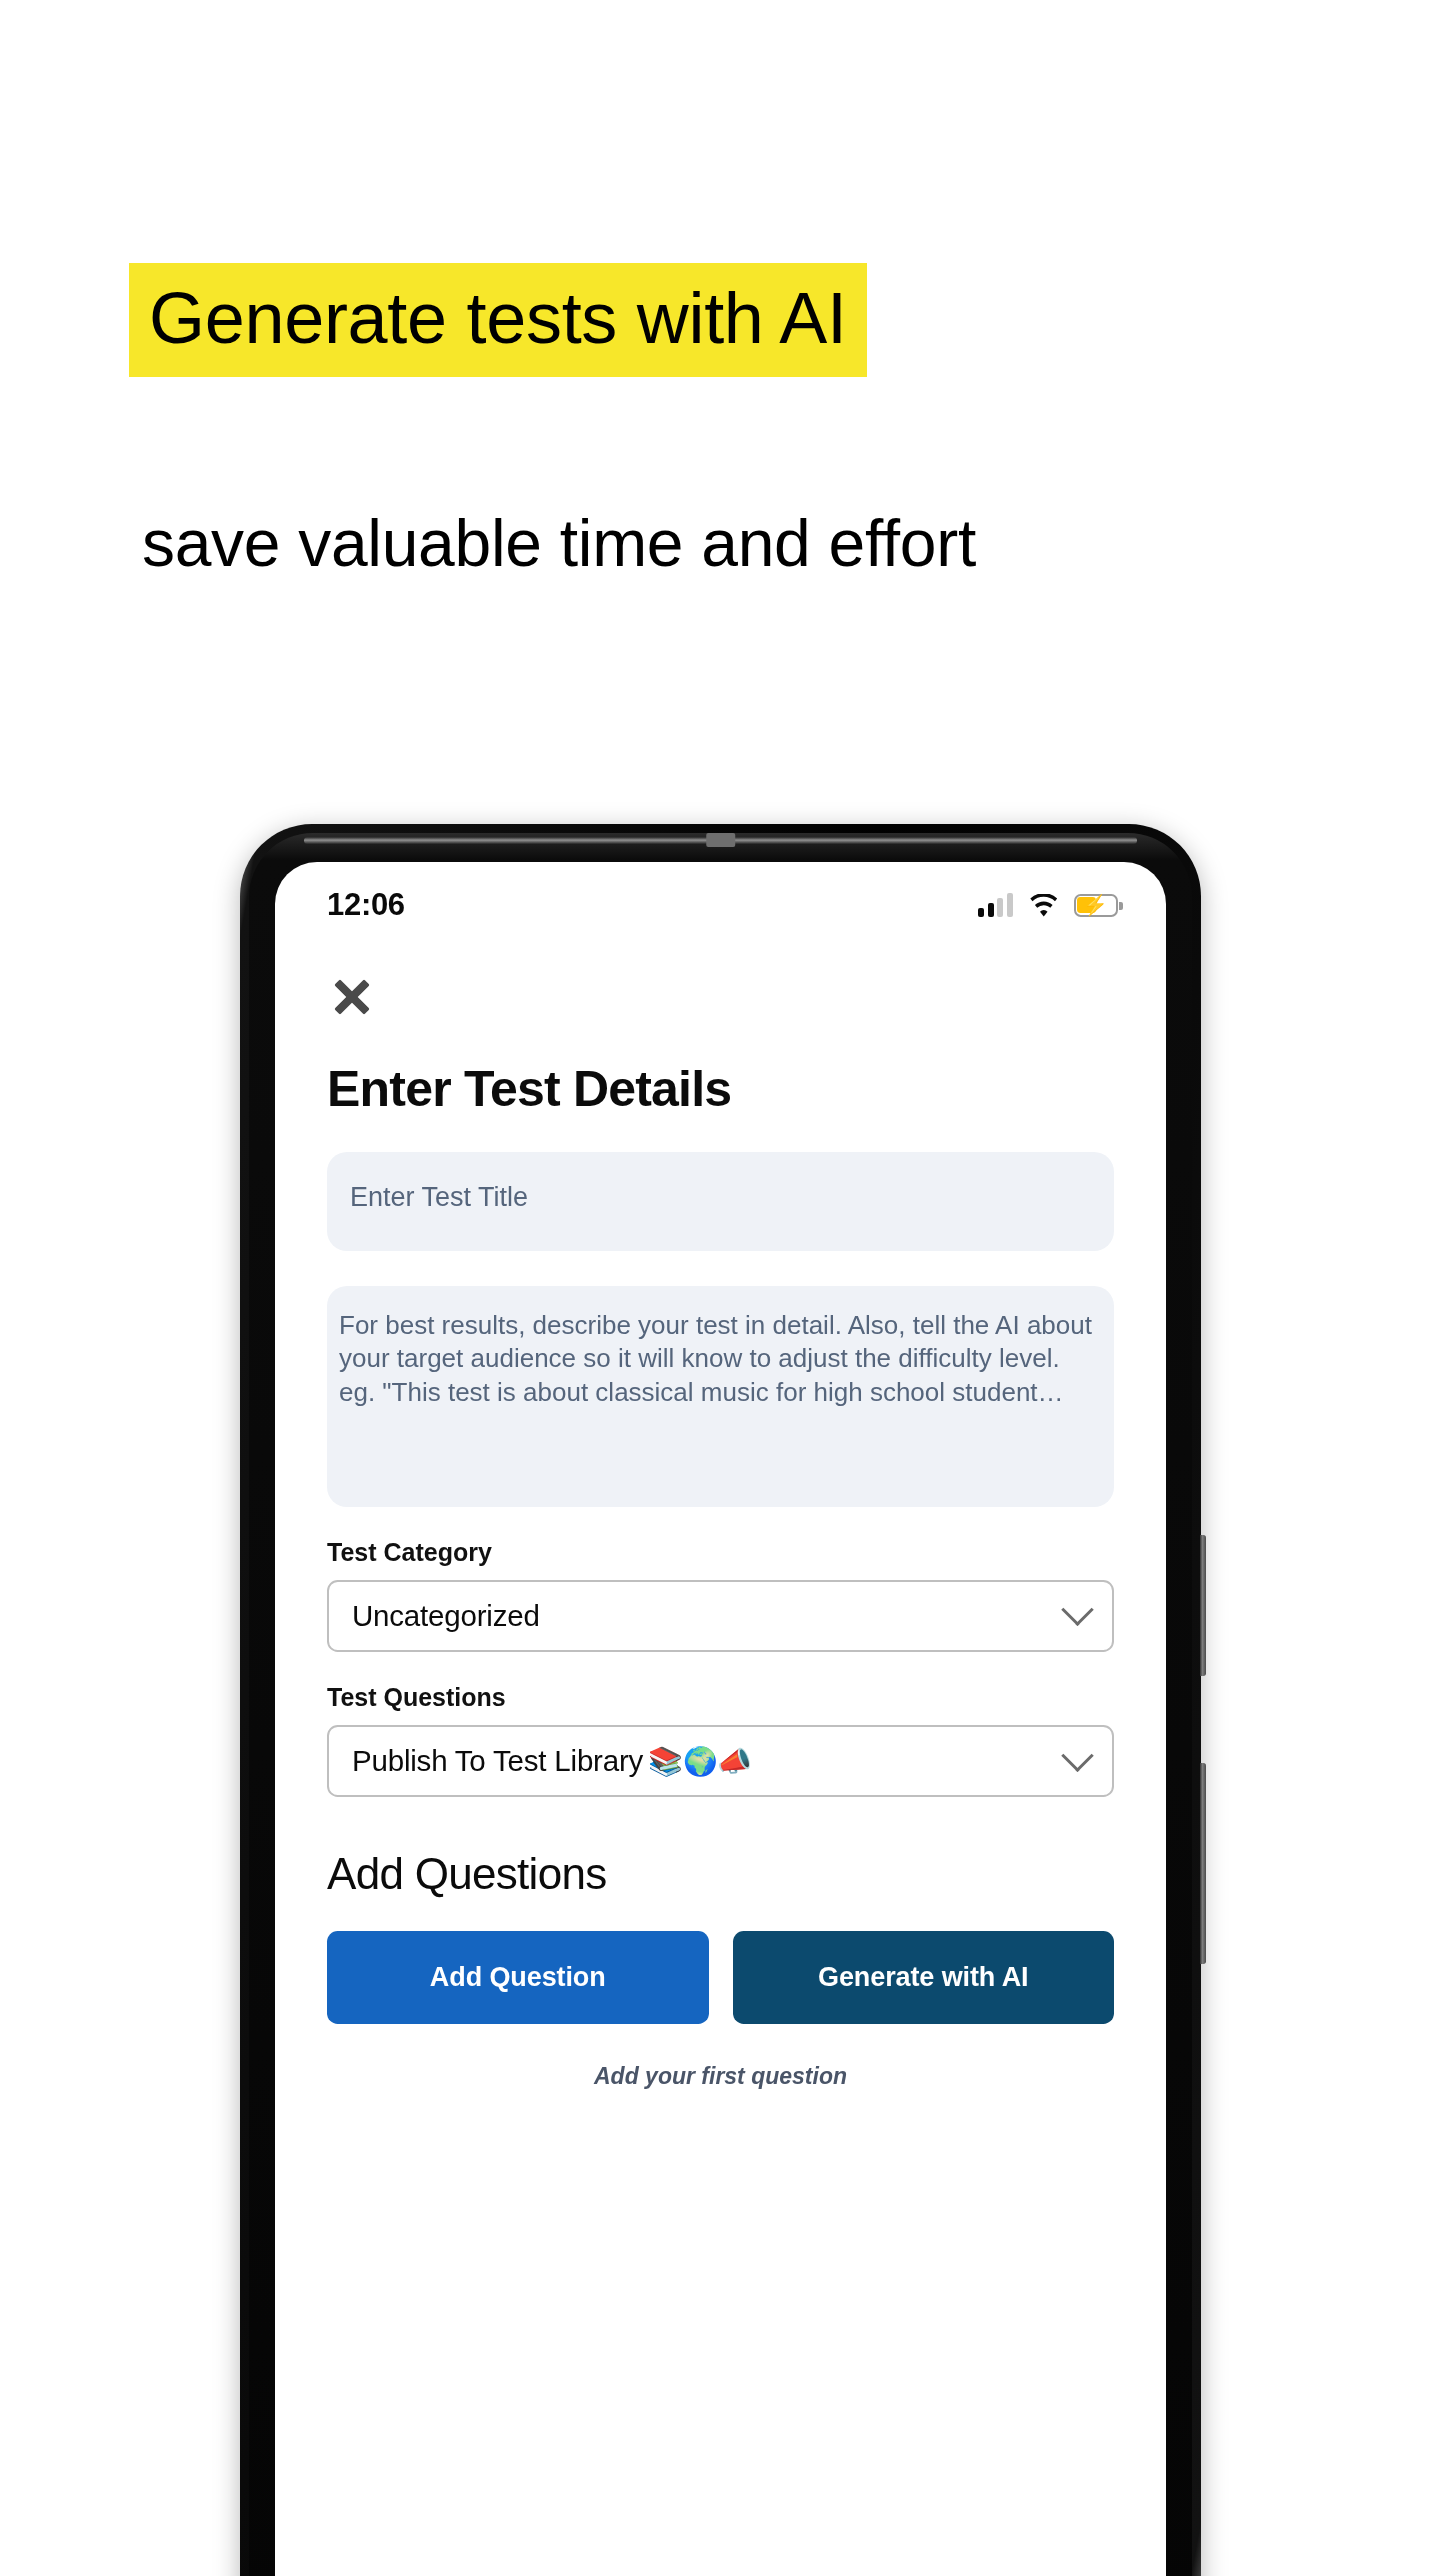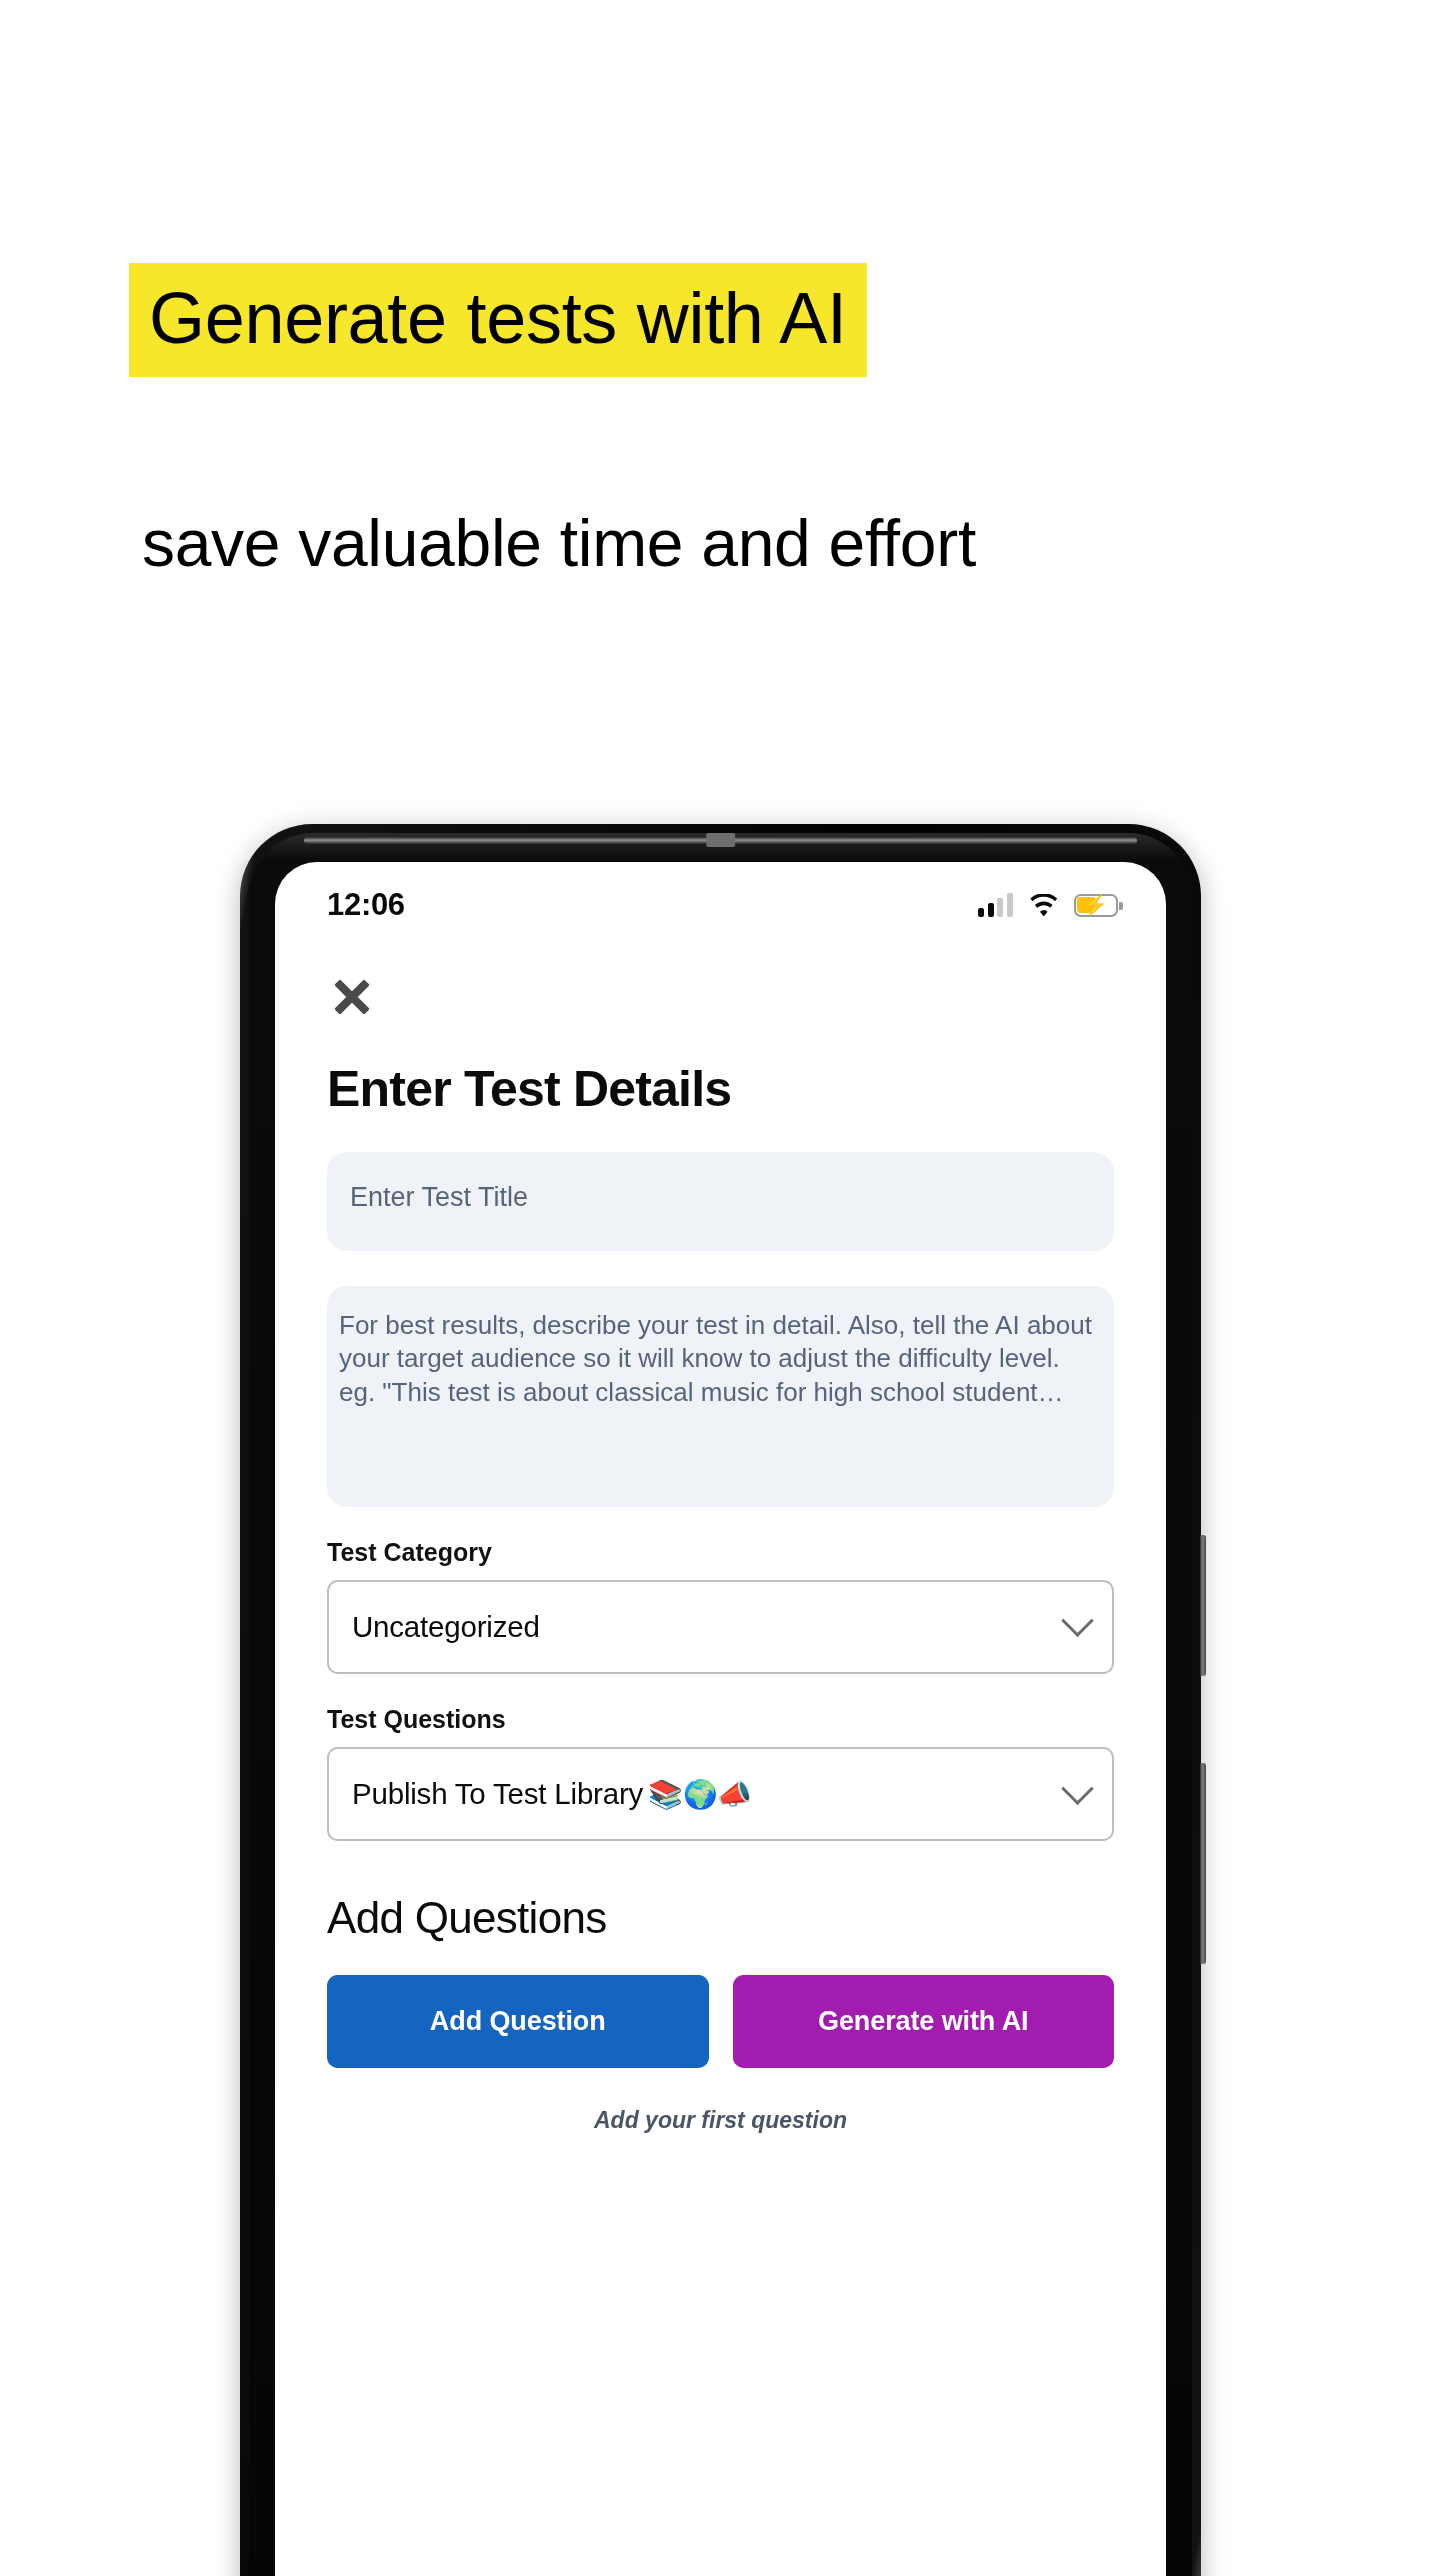--- a/index.html
+++ b/index.html
@@ -252,21 +252,21 @@
   }
 
   .group { margin-top: 31px; }
   .group-label {
     font-size: 25px;
     font-weight: 700;
     color: #111111;
     margin-bottom: 13.4px;
   }
   .select {
-    height: 94px;
+    height: 72px;
     border: 2px solid #bfbfbf;
     border-radius: 10.7px;
     display: flex;
     align-items: center;
     justify-content: space-between;
     padding: 0 23px;
     box-sizing: border-box;
     background: #ffffff;
     cursor: pointer;
   }
@@ -309,21 +309,21 @@
     justify-content: center;
     color: #ffffff;
     font-size: 27px;
     font-weight: 700;
     letter-spacing: -0.1px;
     cursor: pointer;
     border: none;
     font-family: "Liberation Sans", sans-serif;
   }
   .btn.add { background: #1565C0; }
-  .btn.ai  { background: #a21caf; }
+  .btn.ai  { background: #0c4a6e; }
 
   .hint {
     margin-top: 39px;
     text-align: center;
     font-size: 23px;
     font-style: italic;
     font-weight: 700;
     color: #4A5568;
   }
 </style>

